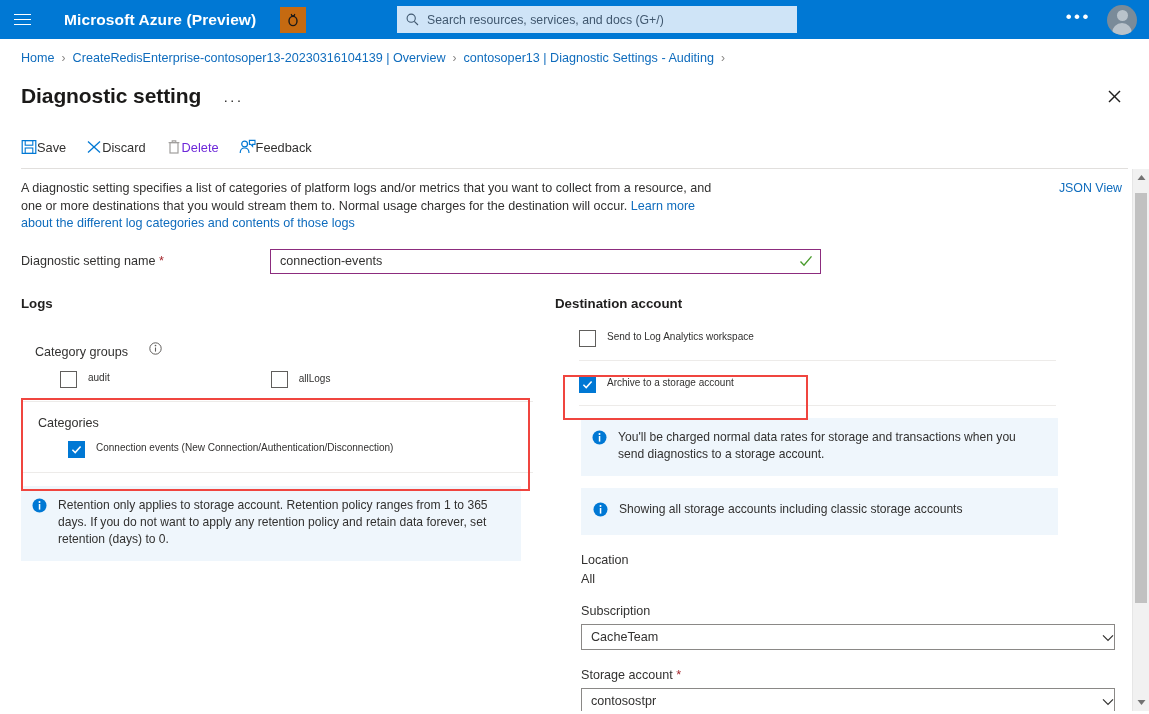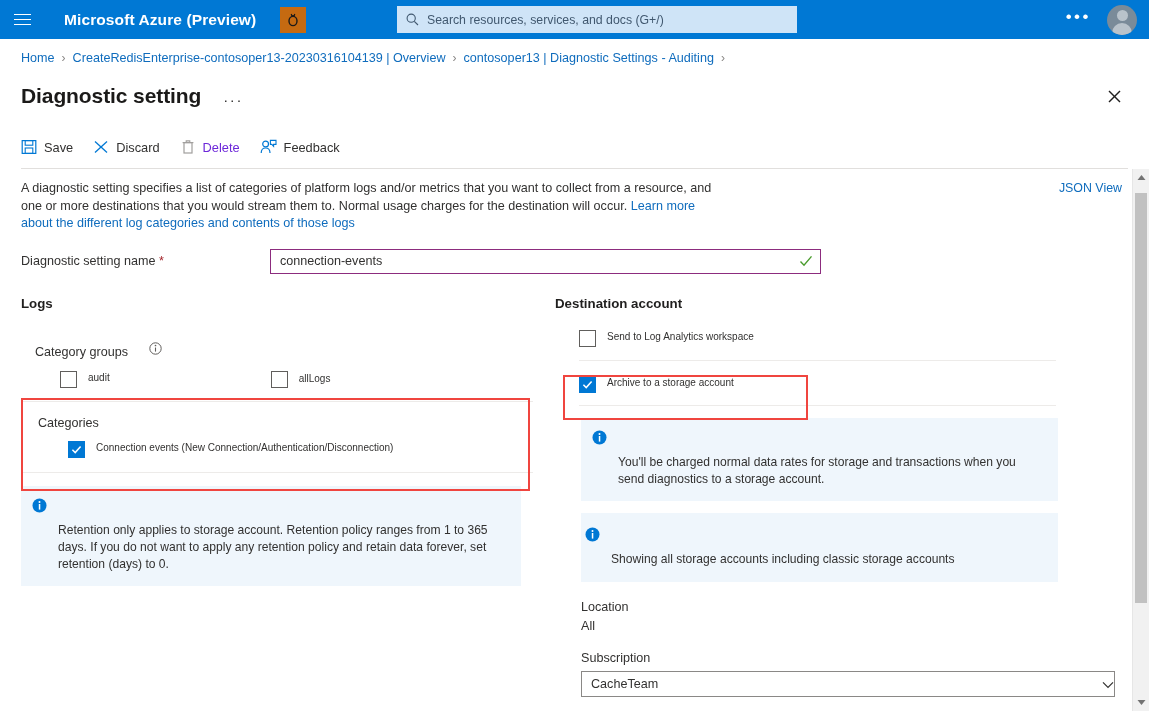--- a/index.html
+++ b/index.html
@@ -127,21 +127,21 @@
 
   
   .cmdbar {
     display: flex; align-items: center;
     padding: 0 21px;
     height: 36px;
     margin-top: 13px;
     gap: 20px;
   }
   .cmd {
-    display: flex; align-items: center; gap: 7px;
+    display: flex; align-items: center; 
     font-size: 12.8px; color: #323130; cursor: pointer; text-align: right;
   }
   .cmd.disabled { color: #6d28d9; cursor: default; }
   .cmd-ico { display: flex; align-items: center; }
   .cmdbar-rule {
     height: 1px; background: #e1dfdd;
     margin: 3px 21px 0 21px;
   }
 
   
@@ -258,31 +258,31 @@
     pointer-events: none;
   }
 
   .info-box {
     background: #eff6fc;
     display: flex;
     padding: 11px 13px 13px 11px;
     gap: 11px;
   }
   .info-text {
-    font-size: 12.1px; color: #323130; line-height: 17px; margin-top: 25px;
+    font-size: 12.1px; color: #323130; line-height: 17px;
   }
   .info-ico { flex: 0 0 auto; margin-top: 1px; }
 
   
   .dest-cb-row { margin: 18px 0 0 24px; }
   .dest-divider { margin: 13px 0 0 24px; height: 1px; background:#edebe9; }
   .dest-cb-row2 { margin: 14px 0 0 24px; }
 
   .right-info { margin: 12px 0 0 26px; width: 477px; }
-  .right-info.second { margin-top: 12px; padding: 13px 13px 14px 4px; }
+  .right-info.second { margin-top: 12px; padding: 13px 13px 14px 12px; }
 
   .field-label {
     font-size: 12.6px; color: #323130;
     margin: 18px 0 0 26px;
   }
   .field-value {
     font-size: 12.6px; color: #323130;
     margin: 5px 0 0 26px;
   }
   .select-wrap {

